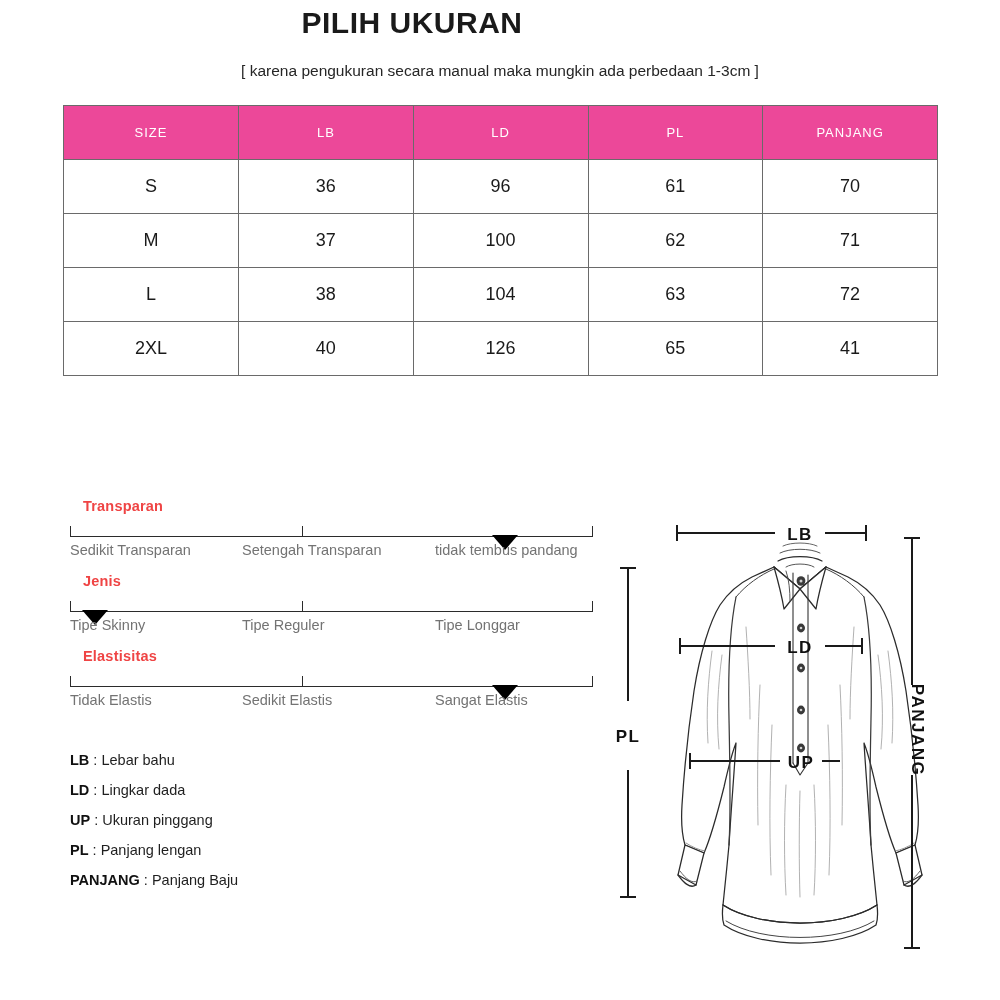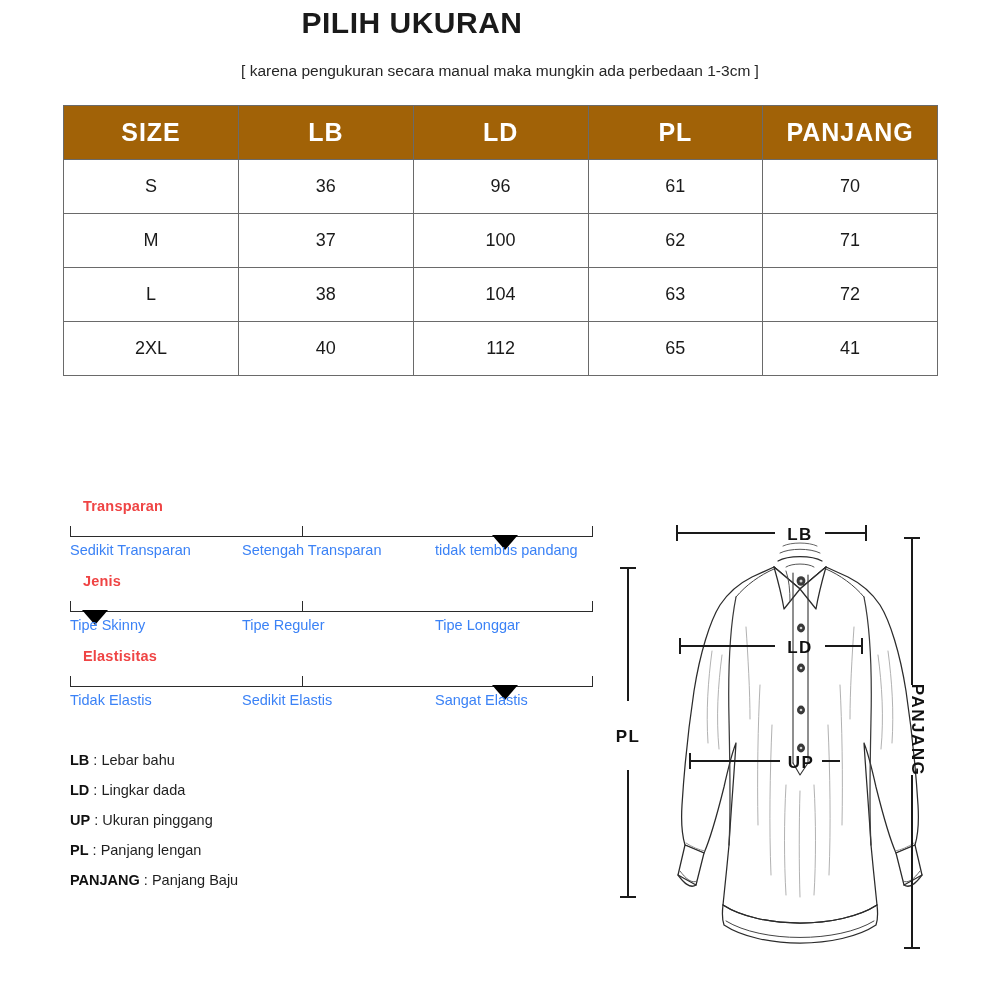--- a/index.html
+++ b/index.html
@@ -46,24 +46,24 @@
     width: 874px;
     border-collapse: collapse;
     table-layout: fixed;
   }
   #size-table th, #size-table td {
     border: 1px solid #6a6a6a;
     text-align: center;
     vertical-align: middle;
   }
   #size-table th {
-    background: #a16207;
+    background: #ec4899;
     color: #ffffff;
-    font-size: 25px;
-    font-weight: bold;
+    font-size: 13px;
+    font-weight: normal;
     letter-spacing: 1px;
     height: 51px;
   }
   #size-table td {
     background: #ffffff;
     color: #1a1a1a;
     font-size: 18px;
     height: 51px;
   }
   #size-table col.c-size { width: 175px; }
@@ -128,21 +128,21 @@
   .scale-labels {
     position: absolute;
     left: 0;
     top: 44px;
     width: 528px;
     height: 20px;
   }
   .scale-labels span {
     position: absolute;
     font-size: 14.5px;
-    color: #3b82f6;
+    color: #737373;
     white-space: nowrap;
   }
   .lbl-a { left: 0px; }
   .lbl-b { left: 172px; }
   .lbl-c { left: 365px; }
 
   
   .legend {
     position: absolute;
     left: 70px;
@@ -218,21 +218,21 @@
     <tr>
       <td>L</td>
       <td>38</td>
       <td>104</td>
       <td>63</td>
       <td>72</td>
     </tr>
     <tr>
       <td>2XL</td>
       <td>40</td>
-      <td>112</td>
+      <td>126</td>
       <td>65</td>
       <td>41</td>
     </tr>
   </tbody>
 </table>
 
 <div class="scales">
 
   <div class="scale-block">
     <div class="scale-heading">Transparan</div>

